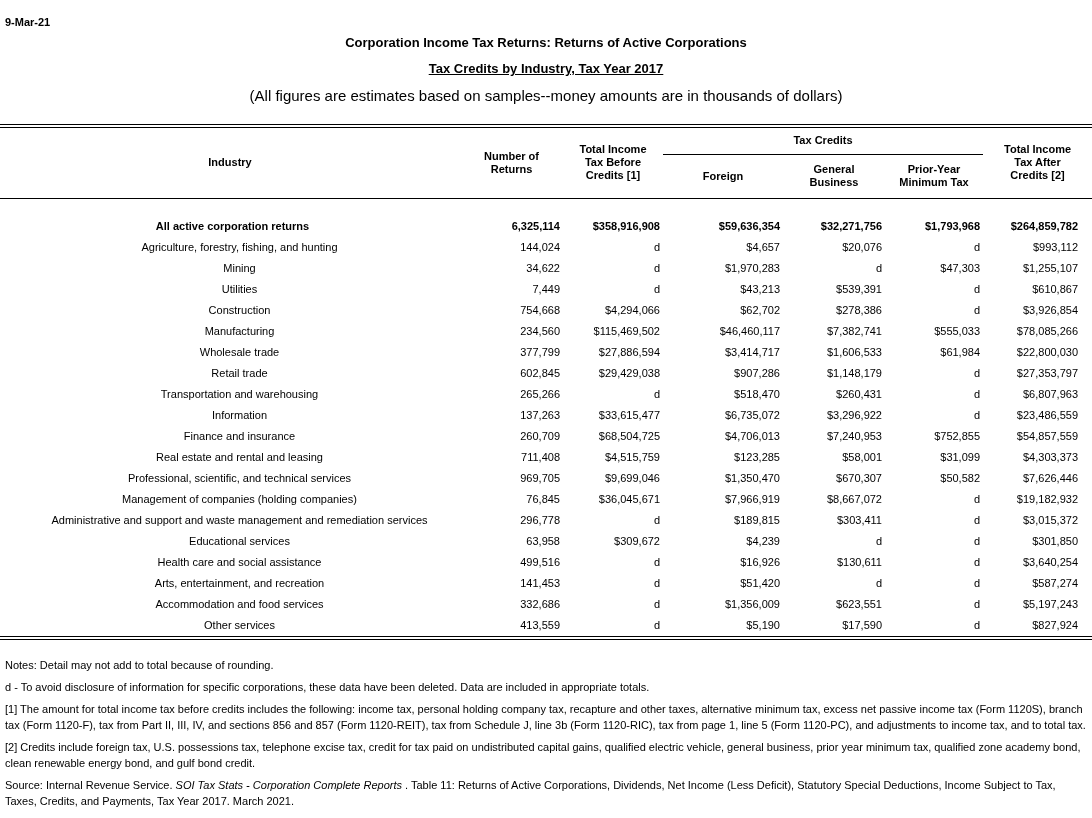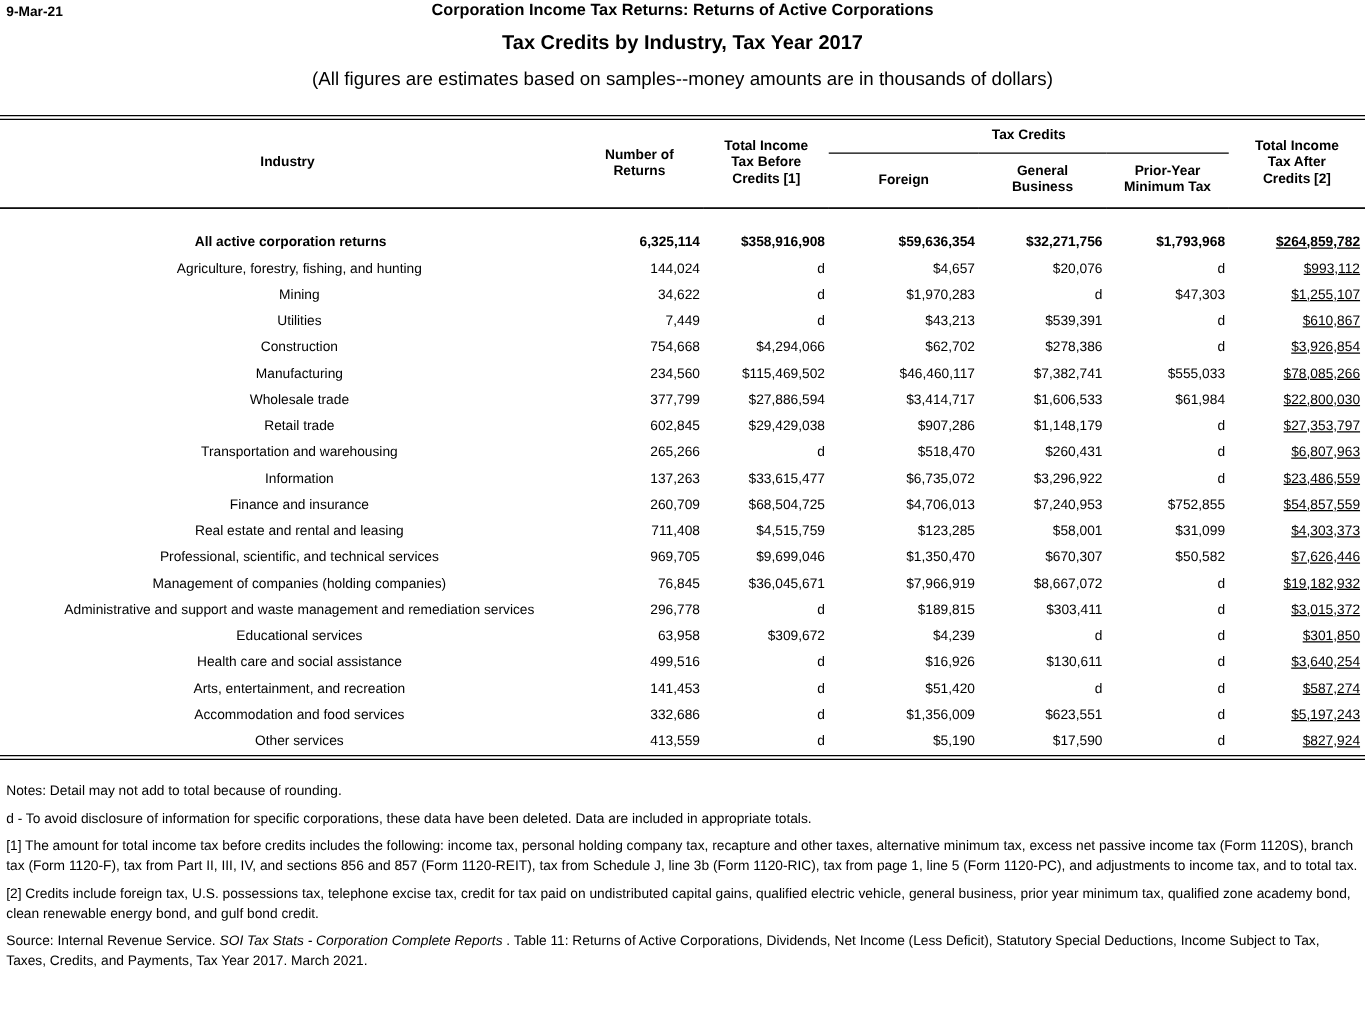--- a/index.html
+++ b/index.html
@@ -3,26 +3,26 @@
 <meta charset="utf-8">
 <style>
   html, body { margin: 0; padding: 0; }
   body {
     width: 1092px; height: 818px;
     background: #ffffff; color: #000000;
     font-family: "Liberation Sans", "DejaVu Sans", sans-serif;
     position: relative; overflow: hidden;
   }
   .date-label {
-    position: absolute; top: 4px; left: 5px;
+    position: absolute; top: 16px; left: 5px;
     font-size: 11px; font-weight: bold;
   }
-  .title-block { text-align: center; }
+  .title-block { text-align: center; padding-top: 35px; }
   .title    { font-size: 13px; font-weight: bold; }
-  .subtitle { font-size: 16px; font-weight: bold; margin-top: 11px; }
+  .subtitle { font-size: 13px; font-weight: bold; margin-top: 11px; text-decoration: underline; }
   .units-note { font-size: 15px; margin-top: 11px; }
 
   .dbl-rule {
     height: 2px; width: 1092px;
     border-top: 1px solid #000; border-bottom: 1px solid #000;
   }
   .dbl-rule.top { margin-top: 20px; }
 
   table.data-table {
     border-collapse: collapse; table-layout: fixed;
@@ -39,21 +39,21 @@
 
   tbody tr { height: 21px; }
   tbody tr.first td { height: 38px; }
   tbody td {
     font-size: 11px; padding: 0; vertical-align: bottom;
     line-height: 21px; white-space: nowrap; overflow: hidden;
   }
   td.label { text-align: center; padding-left: 5px; }
   td.label.indent { padding-left: 19px; }
   td.num { text-align: right; padding-right: 3px; }
-  td.num.last { padding-right: 4px; text-decoration: underline; }
+  td.num.last { padding-right: 14px; }
   tr.bold td { font-weight: bold; }
 
   .footnotes { padding: 17px 5px 0 5px; font-size: 11px; line-height: 16px; }
   .footnotes p { margin: 0 0 6px 0; }
   .footnotes b { font-weight: normal; }
   .footnotes i { font-style: italic; }
 </style>
 </head>
 <body>
 

